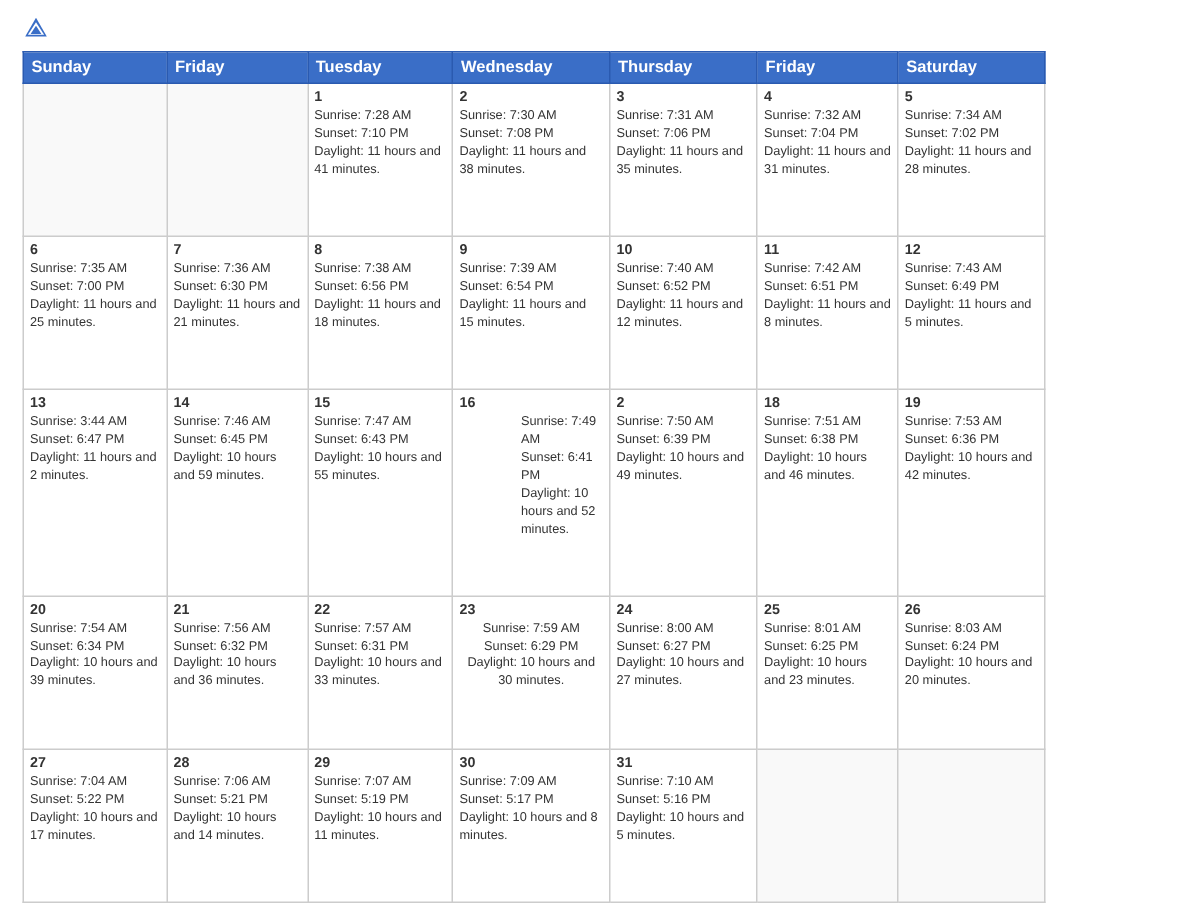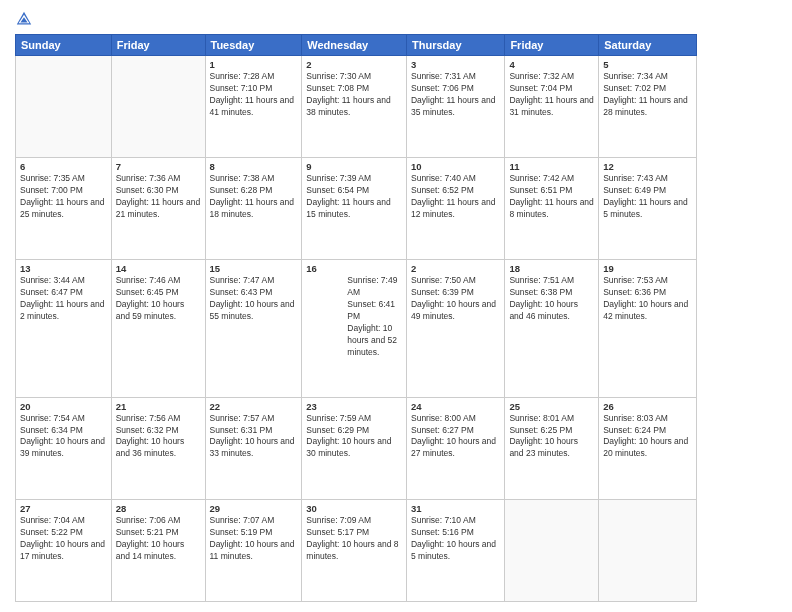--- a/index.html
+++ b/index.html
@@ -166,21 +166,21 @@
           </td>
           <td>
             <span class="day-number">7</span>
             <div class="cell-text" style="white-space: pre-line;">Sunrise: 7:36 AM
 Sunset: 6:30 PM
 Daylight: 11 hours and 21 minutes.</div>
           </td>
           <td>
             <span class="day-number">8</span>
             <div class="cell-text" style="white-space: pre-line;">Sunrise: 7:38 AM
-Sunset: 6:28 PM
+Sunset: 6:56 PM
 Daylight: 11 hours and 18 minutes.</div>
           </td>
           <td>
             <span class="day-number">9</span>
             <div class="cell-text" style="white-space: pre-line;">Sunrise: 7:39 AM
 Sunset: 6:54 PM
 Daylight: 11 hours and 15 minutes.</div>
           </td>
           <td>
             <span class="day-number">10</span>
@@ -259,21 +259,21 @@
 Daylight: 10 hours and 36 minutes.</div>
           </td>
           <td>
             <span class="day-number">22</span>
             <div class="cell-text" style="white-space: pre-line;">Sunrise: 7:57 AM
 Sunset: 6:31 PM
 Daylight: 10 hours and 33 minutes.</div>
           </td>
           <td>
             <span class="day-number">23</span>
-            <div class="cell-text" style="white-space: pre-line;">Sunrise: 7:59 AM
+            <div class="cell-text" style="white-space: pre-line; text-align: center;">Sunrise: 7:59 AM
 Sunset: 6:29 PM
 Daylight: 10 hours and 30 minutes.</div>
           </td>
           <td>
             <span class="day-number">24</span>
             <div class="cell-text" style="white-space: pre-line;">Sunrise: 8:00 AM
 Sunset: 6:27 PM
 Daylight: 10 hours and 27 minutes.</div>
           </td>
           <td>

